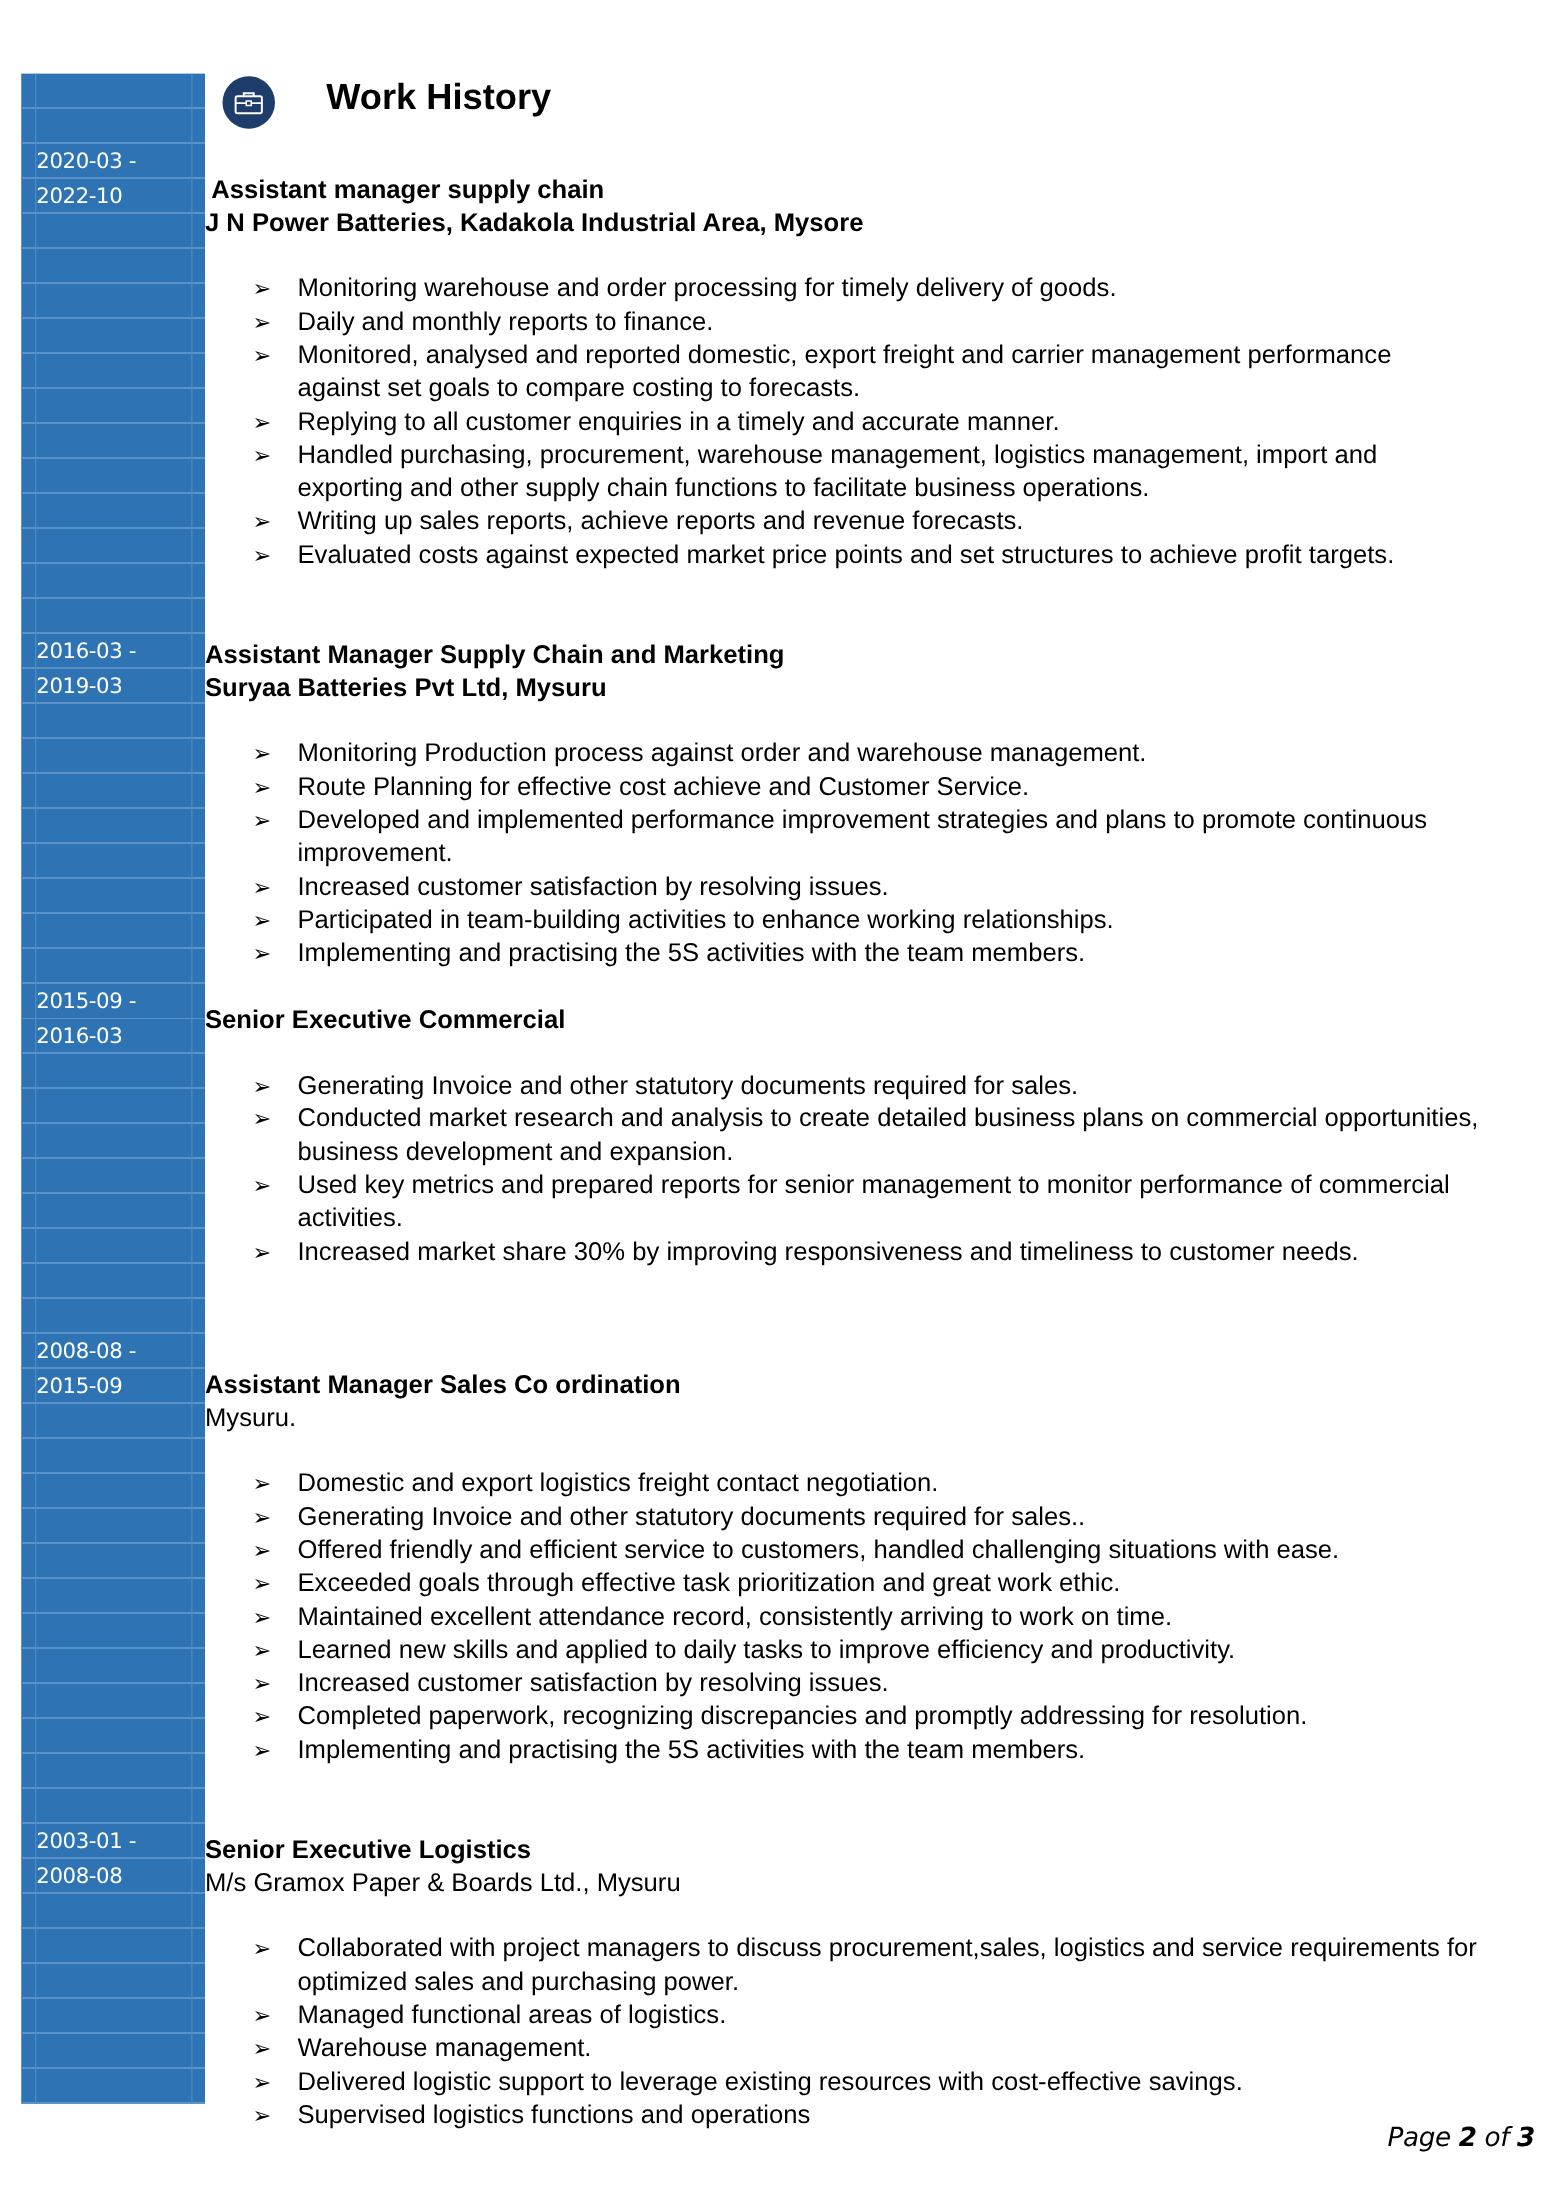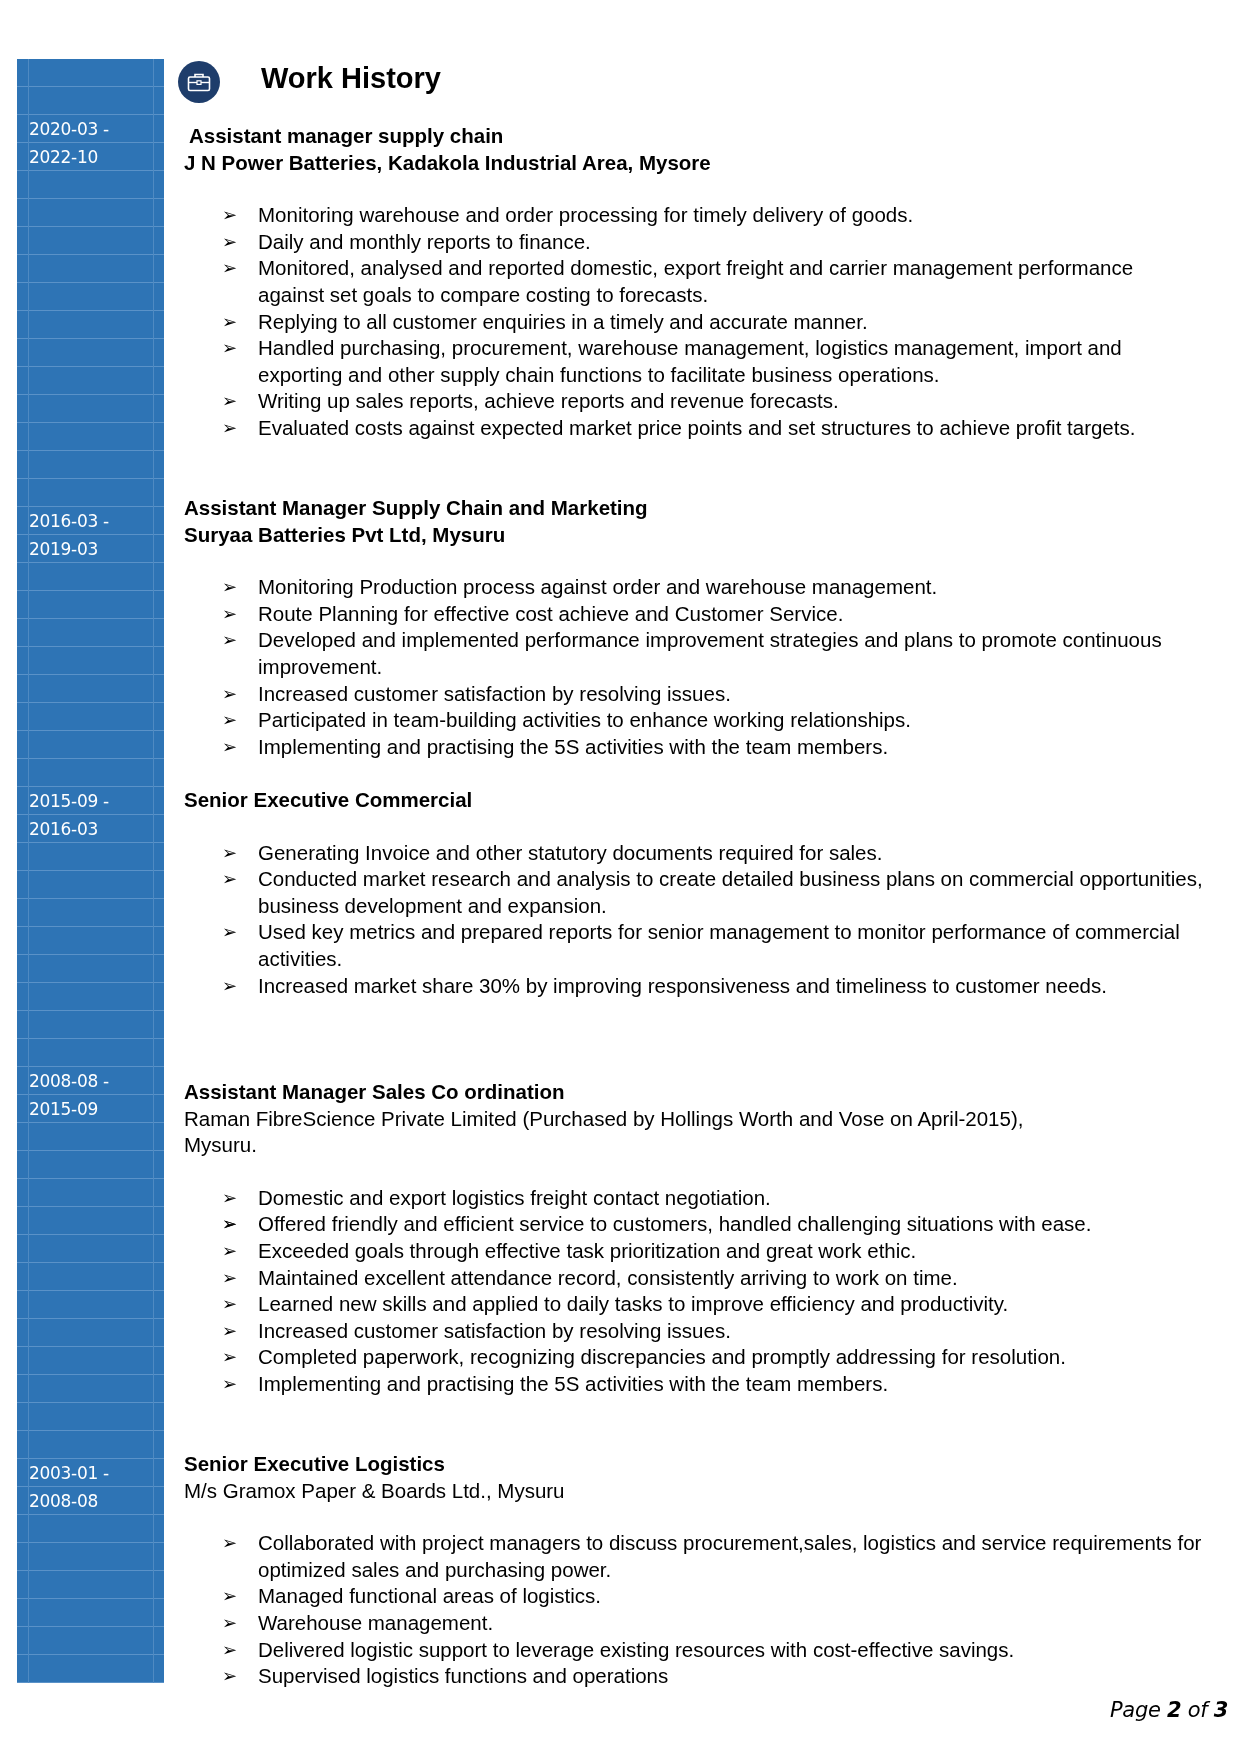--- a/index.html
+++ b/index.html
@@ -27,21 +27,21 @@
   .date span { display: block; height: 28px; }
   .section-icon {
     position: absolute; left: 178px; top: 61px; width: 42px; height: 42px;
     border-radius: 50%; background: #1e3d6b;
     display: flex; align-items: center; justify-content: center;
   }
   .section-title {
     position: absolute; left: 245px; top: 59px;
     font-size: 29px; font-weight: bold; line-height: 38px; margin-left: 16px;
   }
-  .job { position: absolute; left: 184px; width: 1020px; }
+  .job { position: absolute; left: 164px; width: 1020px; margin-top: 16px; }
   .job-title, .job-company {
     font-size: 20.5px; line-height: 26.6px; white-space: nowrap;
   }
   .job-title { font-weight: bold; }
   .job-company.bold { font-weight: bold; }
   .bullets { list-style: none; margin: 0; padding: 0; }
   .bullets li {
     position: relative; padding-left: 74px;
     font-size: 20.5px; line-height: 26.6px;
   }
@@ -122,25 +122,24 @@
   <ul class="bullets" style="margin-top:26px">
       <li><span class="arrow">➢</span><span>Generating Invoice and other statutory documents required for sales.</span></li>
       <li><span class="arrow">➢</span><span>Conducted market research and analysis to create detailed business plans on commercial opportunities, business development and expansion.</span></li>
       <li><span class="arrow">➢</span><span>Used key metrics and prepared reports for senior management to monitor performance of commercial activities.</span></li>
       <li><span class="arrow">➢</span><span>Increased market share 30% by improving responsiveness and timeliness to customer needs.</span></li>
     </ul>
 </div>
 
 <div class="job" style="top:1079px">
   <div class="job-title">Assistant Manager Sales Co ordination</div>
-  <div class="job-company">Raman FibreScience Private Limited (Purchased by Hollings Worth and Vose on April-2015),</div>
   <div class="job-company">Mysuru.</div>
   <ul class="bullets" style="margin-top:26px">
       <li><span class="arrow">➢</span><span>Domestic and export logistics freight contact negotiation.</span></li>
-      <li><span class="arrow">➢</span></li>
+      <li><span class="arrow">➢</span><span>Generating Invoice and other statutory documents required for sales..</span></li>
       <li><span class="arrow">➢</span><span>Offered friendly and efficient service to customers, handled challenging situations with ease.</span></li>
       <li><span class="arrow">➢</span><span>Exceeded goals through effective task prioritization and great work ethic.</span></li>
       <li><span class="arrow">➢</span><span>Maintained excellent attendance record, consistently arriving to work on time.</span></li>
       <li><span class="arrow">➢</span><span>Learned new skills and applied to daily tasks to improve efficiency and productivity.</span></li>
       <li><span class="arrow">➢</span><span>Increased customer satisfaction by resolving issues.</span></li>
       <li><span class="arrow">➢</span><span>Completed paperwork, recognizing discrepancies and promptly addressing for resolution.</span></li>
       <li><span class="arrow">➢</span><span>Implementing and practising the 5S activities with the team members.</span></li>
     </ul>
 </div>
 

